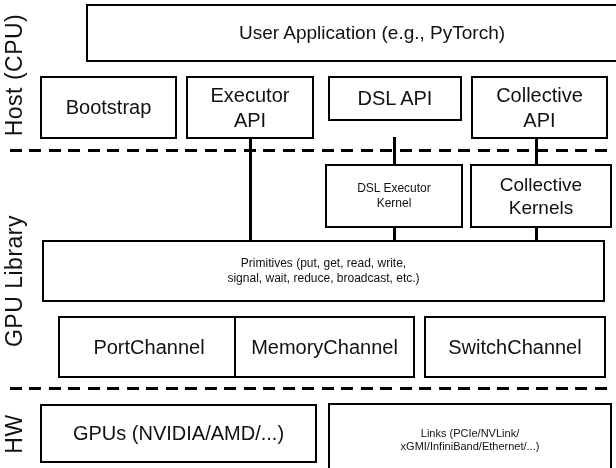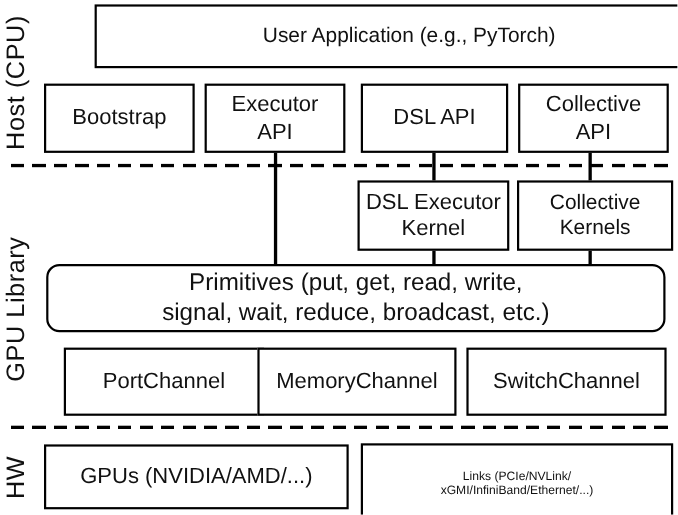--- a/index.html
+++ b/index.html
@@ -51,25 +51,25 @@
     left: 10px;
     width: 604px;
     background: repeating-linear-gradient(90deg, #000 0px, #000 12px, transparent 12px, transparent 19.5px);
     z-index: 0;
   }
 
   
   #box-user-app        { left: 38px;  top: 4px;   width: 572px; height: 58px; font-size: 19px; margin-left: 48px; }
   #box-bootstrap       { left: 40px;  top: 76px;  width: 137px; height: 63px; }
   #box-primitive-api   { left: 186px; top: 76px;  width: 128px; height: 63px; }
-  #box-dsl-api         { left: 328px; top: 76px;  width: 134px; height: 63px; }
+  #box-dsl-api         { left: 328px; top: 76px;  width: 134px; height: 45px; }
   #box-collective-api  { left: 471px; top: 76px;  width: 137px; height: 63px; }
-  #box-dsl-executor    { left: 325px; top: 164px; width: 138px; height: 64px; font-size: 20px; }
+  #box-dsl-executor    { left: 325px; top: 164px; width: 138px; height: 64px; font-size: 12px; }
   #box-collective-kernels { left: 470px; top: 164px; width: 142px; height: 64px; font-size: 19px; }
-  #box-primitives      { left: 42px;  top: 240px; width: 563px; height: 62px; font-size: 22px; border-radius: 12px; }
+  #box-primitives      { left: 42px;  top: 240px; width: 563px; height: 62px; font-size: 12px; }
   #box-port-channel    { left: 58px;  top: 316px; width: 182px; height: 62px; }
   #box-memory-channel  { left: 234px; top: 316px; width: 181px; height: 62px; }
   #box-switch-channel  { left: 424px; top: 316px; width: 182px; height: 62px; }
   #box-gpus            { left: 40px;  top: 404px; width: 277px; height: 59px; }
   #box-links           { left: 328px; top: 403px; width: 284px; height: 74px; font-size: 11px; }
 
   #label-host { left: -86px; top: 61px;  }
   #label-gpu  { left: -86px; top: 267px; }
   #label-hw   { left: -86px; top: 420px; }
 

